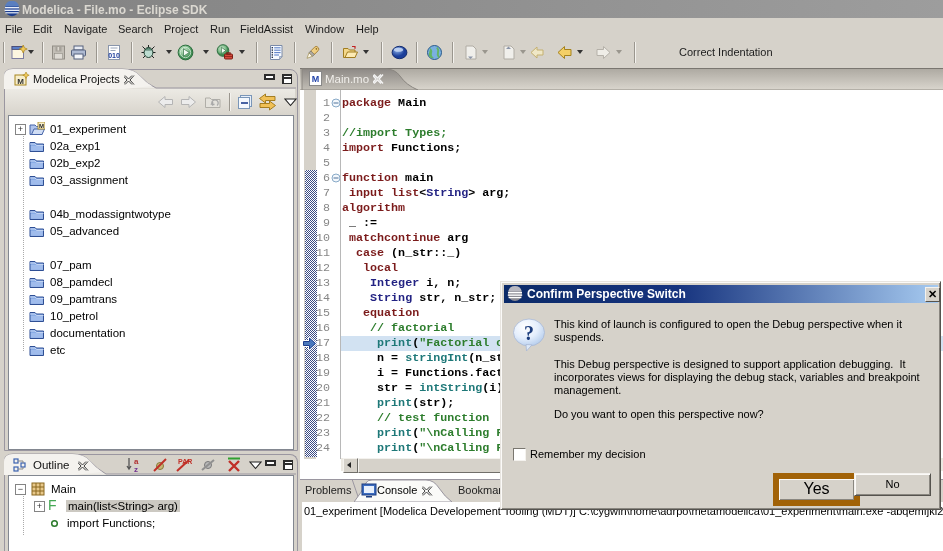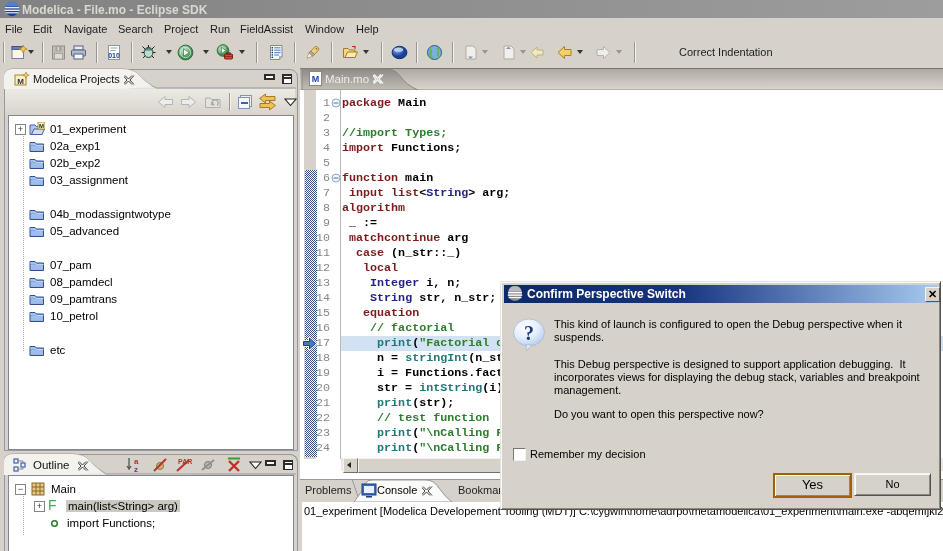--- a/index.html
+++ b/index.html
@@ -354,20 +354,28 @@
         <span class="tlabel">09_pamtrans</span>
       </div>
     <div class="trow" style="top:192px">
         <svg class="ticon" viewBox="0 0 16 14">
           <path d="M1 12.5 L1 3.5 L6 3.5 L7.5 5 L14.5 5 L14.5 12.5 Z" fill="#84a8e4" stroke="#2f4f94"></path>
           <path d="M1 5 L6 5 L7.5 6.5 L14.5 6.5" fill="none" stroke="#c8d8f4" stroke-width="1"></path>
           <rect x="1.8" y="6.8" width="12" height="5" fill="#a7c1ee" opacity="0.8"></rect>
         </svg>
         <span class="tlabel">10_petrol</span>
       </div>
+    <div class="trow" style="top:209px">
+        <svg class="ticon" viewBox="0 0 16 14">
+          <path d="M1 12.5 L1 3.5 L6 3.5 L7.5 5 L14.5 5 L14.5 12.5 Z" fill="#84a8e4" stroke="#2f4f94"></path>
+          <path d="M1 5 L6 5 L7.5 6.5 L14.5 6.5" fill="none" stroke="#c8d8f4" stroke-width="1"></path>
+          <rect x="1.8" y="6.8" width="12" height="5" fill="#a7c1ee" opacity="0.8"></rect>
+        </svg>
+        <span class="tlabel">documentation</span>
+      </div>
     <div class="trow" style="top:226px">
         <svg class="ticon" viewBox="0 0 16 14">
           <path d="M1 12.5 L1 3.5 L6 3.5 L7.5 5 L14.5 5 L14.5 12.5 Z" fill="#84a8e4" stroke="#2f4f94"></path>
           <path d="M1 5 L6 5 L7.5 6.5 L14.5 6.5" fill="none" stroke="#c8d8f4" stroke-width="1"></path>
           <rect x="1.8" y="6.8" width="12" height="5" fill="#a7c1ee" opacity="0.8"></rect>
         </svg>
         <span class="tlabel">etc</span>
       </div>
   </div>
 </div>
@@ -588,15 +596,15 @@
     <path d="M15 26.5 L15.5 33 L21 26.8 Z" fill="#dce8f8" stroke="#a8b8d4" stroke-width="0.8"></path>
     <text x="18" y="22" font-size="20" font-weight="bold" fill="#1c3c7c" text-anchor="middle" font-family="Liberation Serif">?</text>
   </svg>
   <div class="abs" style="left:53px;top:36px;font-size:11px;color:#000;line-height:13px;white-space:nowrap">This kind of launch is configured to open the Debug perspective when it<br>suspends.</div>
   <div class="abs" style="left:53px;top:126px;font-size:11px;color:#000">Do you want to open this perspective now?</div>
   <div class="abs" style="left:53px;top:76px;font-size:11px;color:#000;line-height:13px;white-space:nowrap">This Debug perspective is designed to support application debugging.&nbsp; It<br>incorporates views for displaying the debug stack, variables and breakpoint<br>management.</div>
 
   <div class="abs" style="left:12px;top:166px;width:11px;height:11px;background:#fff;border:1px solid;border-color:#7a7770 #f4f2ee #f4f2ee #7a7770"></div>
   <div class="abs" style="left:29px;top:166px;font-size:11px;color:#000">Remember my decision</div>
 
-  <div class="abs" style="left:272px;top:191px;width:75px;height:21px;background:#d6d2ca;border:2px solid #a16207;box-shadow:inset 1px 1px 0 #fbfaf8, inset -1px -1px 0 #8a8780;font-size:13px;text-align:center;line-height:20px">Yes</div>
+  <div class="abs" style="left:272px;top:191px;width:75px;height:21px;background:#d6d2ca;border:6px solid #a16207;box-shadow:inset 1px 1px 0 #fbfaf8, inset -1px -1px 0 #8a8780;font-size:16px;text-align:center;line-height:20px">Yes</div>
   <div class="abs" style="left:353px;top:191px;width:75px;height:21px;background:#d6d2ca;border:1px solid;border-color:#f4f2ee #55534e #55534e #f4f2ee;box-shadow:inset 1px 1px 0 #fbfaf8, inset -1px -1px 0 #8a8780;font-size:11px;text-align:center;line-height:20px">No</div>
 </div>
 
 </body></html>

